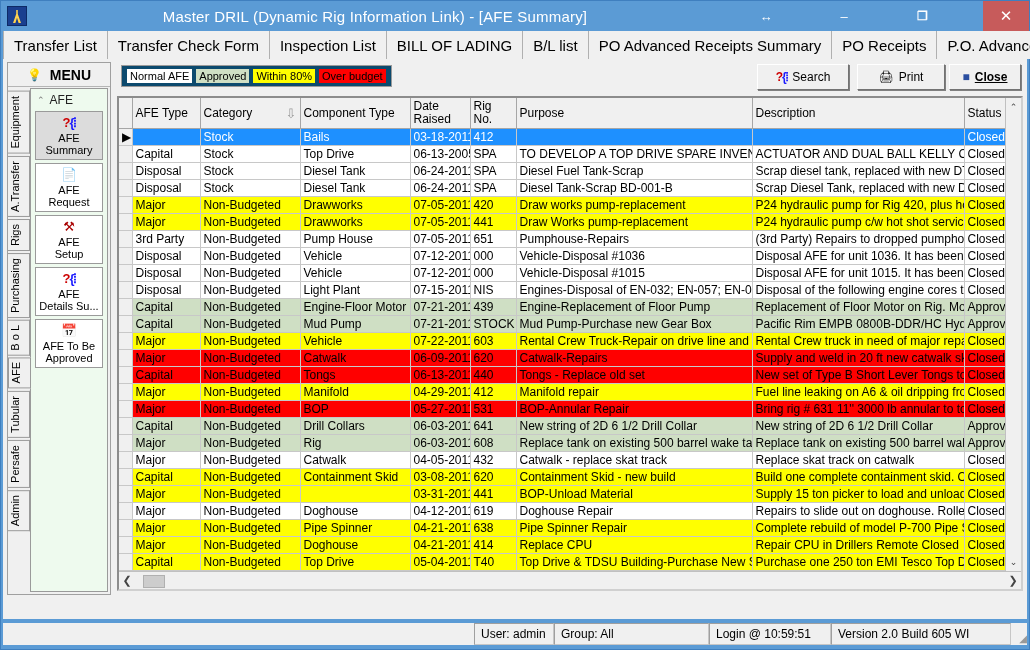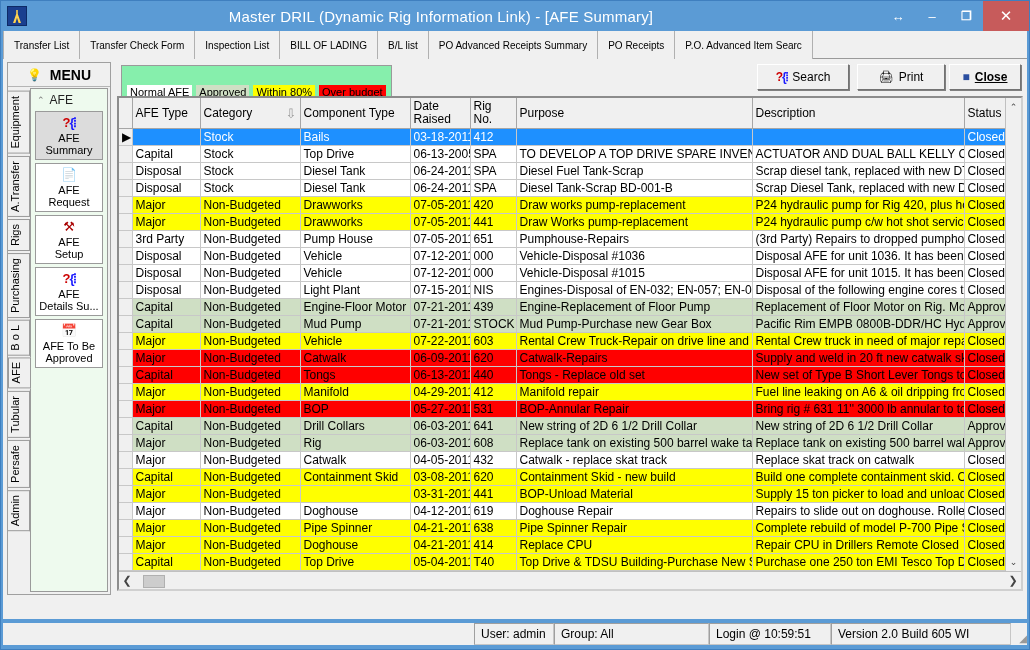--- a/index.html
+++ b/index.html
@@ -14,21 +14,21 @@
     position: relative;
     width: 1030px; height: 650px;
     background: #5b9bd5;
     border: 1px solid #3f7fbf;
   }
 
   
   #titlebar {
     position: absolute; top: 0; left: 0; right: 0; height: 30px;
     background: #5b9bd5;
-    display: flex; align-items: center;
+    display: flex; align-items: center; gap: 44px;
   }
   #app-icon {
     width: 20px; height: 20px; margin-left: 6px;
     background: #1a3f8f;
     border: 1px solid #0d2a66;
     position: relative;
     flex: none;
   }
   #app-icon::before {
     content: ""; position: absolute; left: 5px; top: 3px;
@@ -54,21 +54,21 @@
   
   #tabstrip {
     position: absolute; top: 30px; left: 2px; right: 2px; height: 28px;
     background: #f0f0f0;
     display: flex; align-items: stretch;
     border-bottom: 1px solid #9a9a9a;
   }
   .mtab {
     display: flex; align-items: center; justify-content: center;
     padding: 0 10px;
-    font-size: 10px; color: #000;
+    font-size: 15px; color: #000;
     background: #f0f0f0;
     border-right: 1px solid #b0b0b0;
     white-space: nowrap;
     height: 28px;
   }
   .mtab:first-child { border-left: 1px solid #b0b0b0; }
 
   
   #bodywrap {
     position: absolute; top: 58px; left: 2px; right: 2px; bottom: 30px;
@@ -151,22 +151,22 @@
   .ico-cal { color:#1a4fa0; }
 
   
   #gridarea {
     position: absolute; left: 112px; right: 2px; top: 3px; bottom: 2px;
   }
   
   #toolbar { position: relative; height: 34px; }
   #legend {
     position: absolute; left: 6px; top: 3px;
-    background: #86efac; border: 1px solid #9a9a9a;
-    padding: 19px 5px; display: flex; gap: 4px; align-items: center;
+    background: #0c4a6e; border: 1px solid #9a9a9a;
+    padding: 3px 5px; display: flex; gap: 4px; align-items: center;
     font-size: 11px;
   }
   .lg { padding: 1px 3px; white-space: nowrap; }
   .lg.normal { background: #ffffff; color:#000; }
   .lg.approved { background: #cfdfc4; color:#000; }
   .lg.within { background: #ffff00; color:#000; }
   .lg.over { background: #ff0000; color:#000; }
 
   .tbtn {
     position: absolute; top: 2px; height: 26px;

